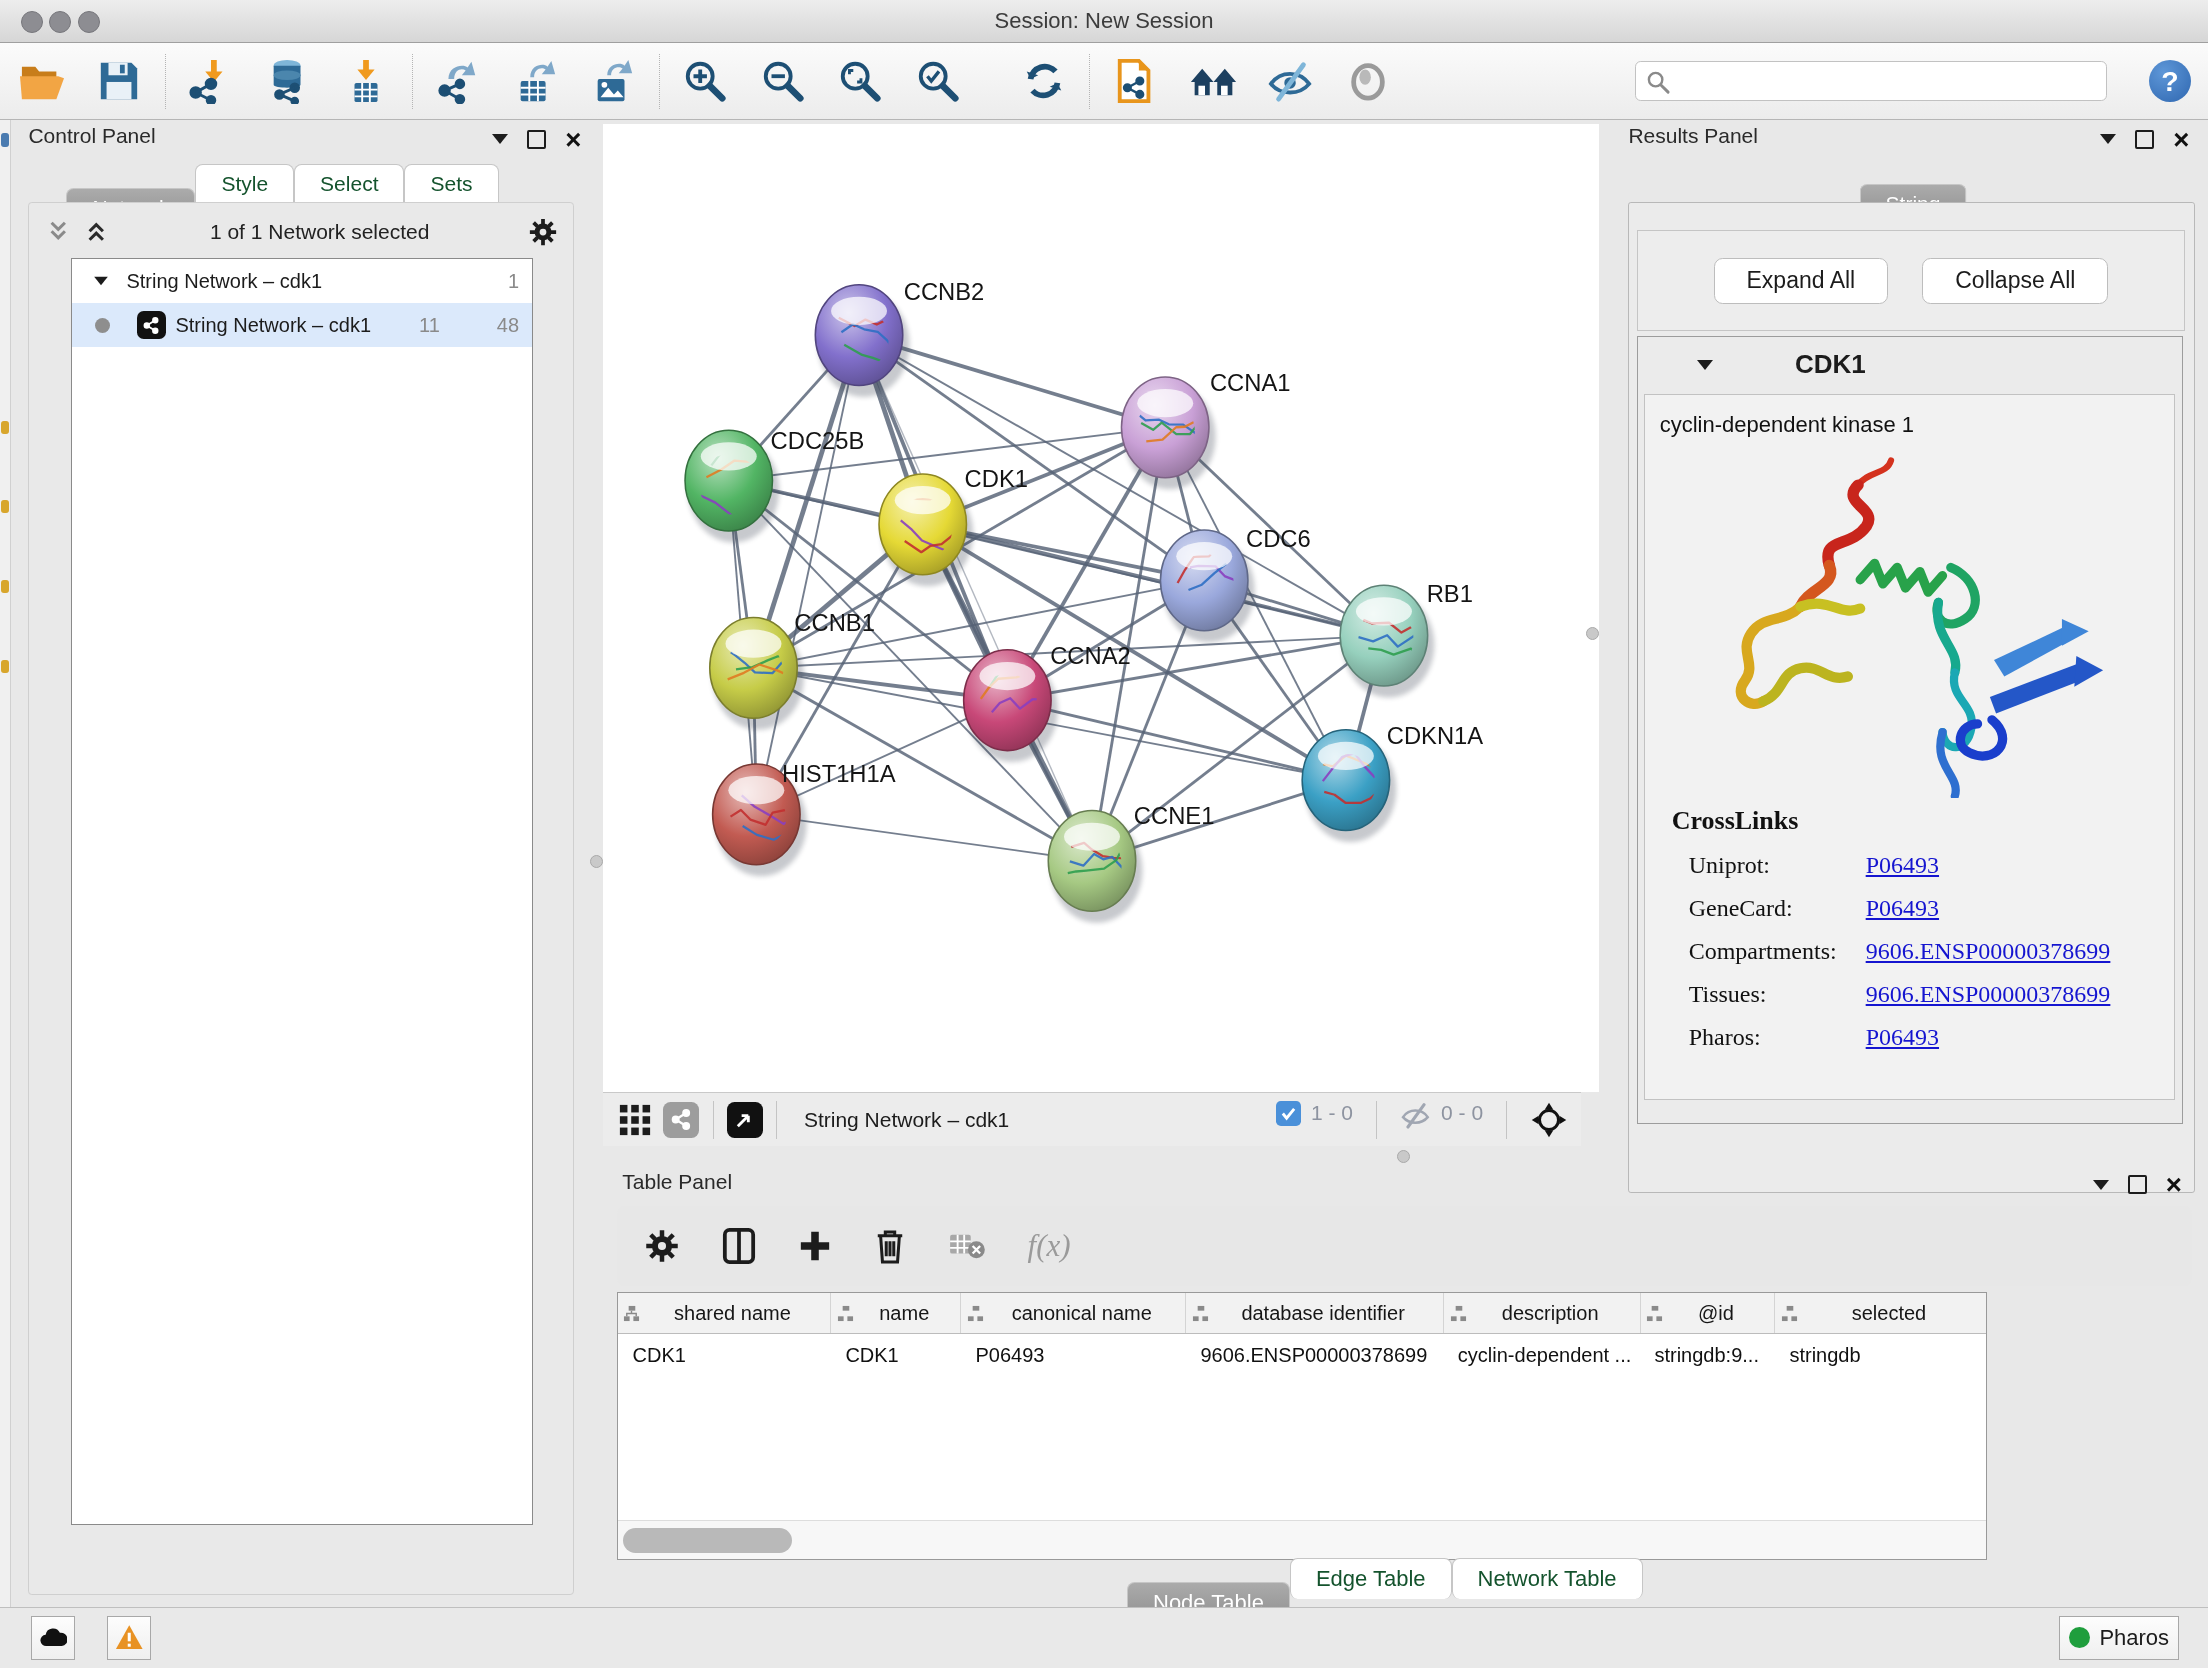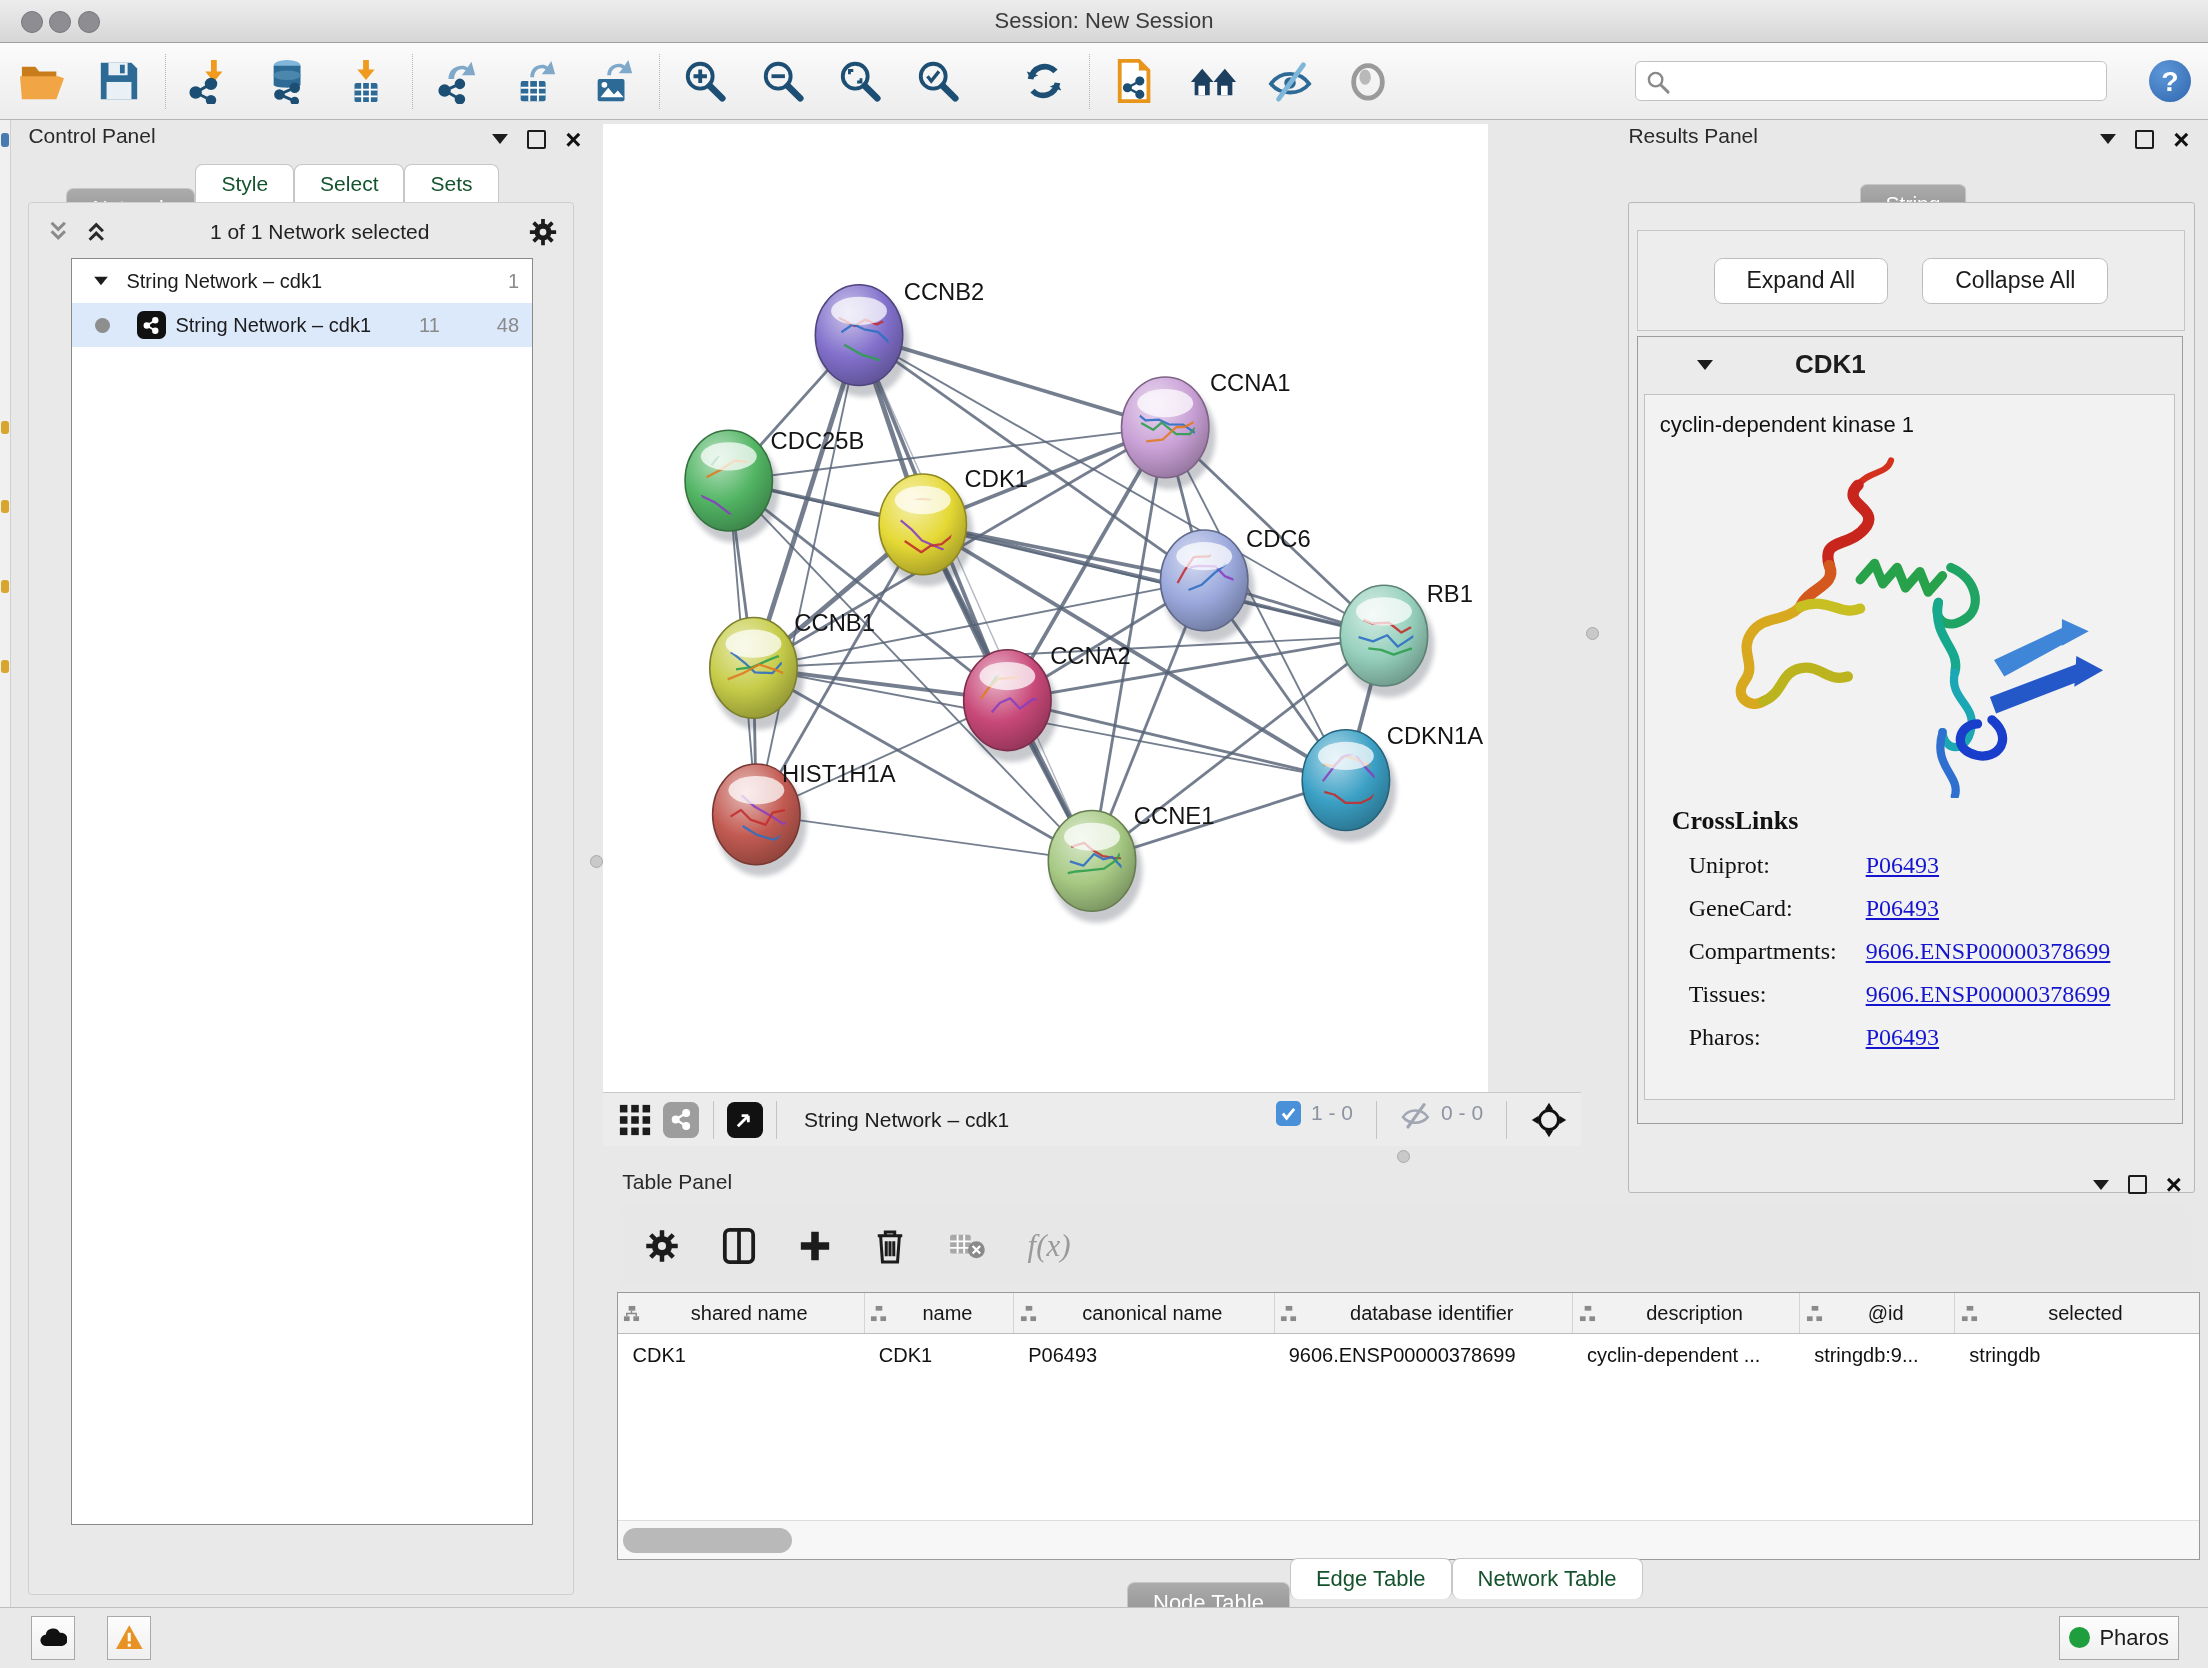--- a/index.html
+++ b/index.html
@@ -51,21 +51,21 @@
   #cp-statusrow{position:absolute;left:0;top:9.5px;width:100%;height:38px;display:flex;align-items:center;}
   #cp-status-text{flex:1;text-align:center;font-size:21px;color:#222;}
   #cp-tree{position:absolute;left:42px;top:55px;width:460px;height:1265px;background:#fff;border:1.9px solid #8a8a8a;}
   .tree-row{position:relative;height:44px;display:flex;align-items:center;font-size:20px;}
   .tree-row.sel{background:#dbe9fb;}
   .tree-count{color:#8a8a8a;margin-left:auto;margin-right:13.3px;}
   .share-badge{width:28.5px;height:28.5px;border-radius:6.7px;background:#111;display:flex;align-items:center;justify-content:center;margin-right:9.5px;}
 
   
   #network-panel{position:absolute;left:603px;top:124px;width:978px;height:1021px;}
-  #net-canvas{position:absolute;left:0;top:0;width:885px;height:968px;background:#fff;}
+  #net-canvas{position:absolute;left:0;top:0;width:996px;height:968px;background:#fff;}
   #net-toolbar{position:absolute;left:0;top:968px;width:978px;height:53px;background:#ececec;
                border-top:1px solid #c9c9c9;display:flex;align-items:center;font-size:21px;}
   .ntb-div{width:0;height:38px;border-left:1px solid #c4c4c4;margin:0 13.3px;}
   #net-name{color:#1c1c1c;margin-left:13.3px;}
   #net-counts{margin-left:auto;display:flex;align-items:flex-start;gap:9.5px;color:#8d93a0;}
   #checkbox{width:25px;height:25px;border-radius:4.8px;background:#4a90d9;display:flex;align-items:center;justify-content:center;}
 
   
   #results-panel{position:absolute;left:1617px;top:124px;width:592px;height:1025px;}
   #rp-tab{position:absolute;left:50%;transform:translateX(-50%);top:36px;}
@@ -86,21 +86,21 @@
   #crosslinks-title{font-size:26px;font-weight:bold;color:#111;}
   .cl-row{display:flex;margin-top:16px;font-size:24px;}
   .cl-label{width:177px;margin-left:17px;color:#111;}
   .cl-link{color:#1515d0;text-decoration:underline;}
 
   
   #table-panel{position:absolute;left:609px;top:1166px;width:1590px;height:438px;}
   #tp-toolbar{position:absolute;left:7.6px;top:40px;width:1575px;height:80px;background:#e7e7e7;border-radius:7.6px;
               display:flex;align-items:center;gap:42px;padding-left:27px;box-sizing:border-box;}
   #fx-label{font-family:"Liberation Serif",serif;font-style:italic;font-size:31px;color:#9a9a9a;}
-  #tp-table{position:absolute;left:7.6px;top:126px;width:1583px;height:268px;background:#fff;
+  #tp-table{position:absolute;left:7.6px;top:126px;width:1370px;height:268px;background:#fff;
             border:1.9px solid #999;box-sizing:border-box;overflow:hidden;}
   #tp-headrow{display:flex;height:40px;background:#f2f2f2;border-bottom:1px solid #bcbcbc;}
   .th{display:flex;align-items:center;box-sizing:border-box;border-left:1px solid #d4d4d4;padding:0 5.7px;}
   .th:first-child{border-left:none;}
   .th .thlabel{flex:1;text-align:center;font-size:20px;color:#161616;white-space:nowrap;overflow:hidden;}
   #tp-datarow{display:flex;height:42px;}
   .td{box-sizing:border-box;padding:9.5px 0 0 15px;font-size:20px;color:#111;white-space:nowrap;overflow:hidden;}
   #tp-hscroll{position:absolute;left:0;bottom:0;width:100%;height:38px;background:#f7f7f7;border-top:1px solid #ddd;}
   #tp-thumb{position:absolute;left:5.7px;top:6.7px;width:169px;height:25px;border-radius:12.4px;background:#b9b9b9;}
   #tp-tabs{position:absolute;left:518px;top:392px;display:flex;justify-content:center;}

